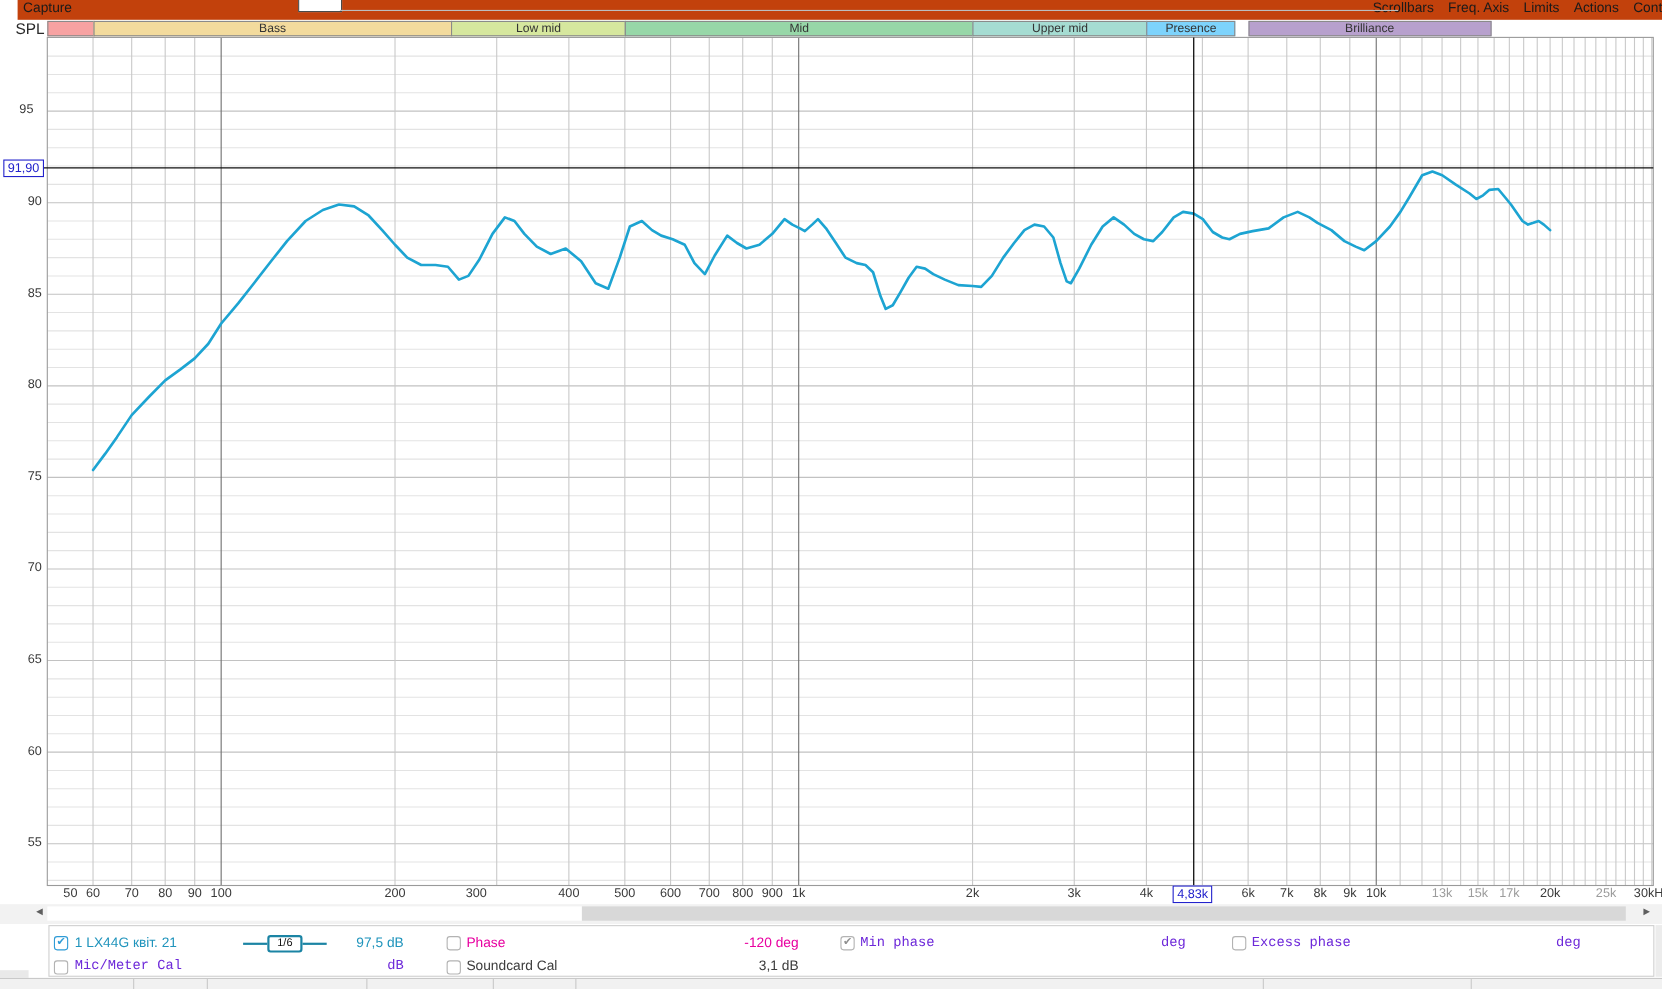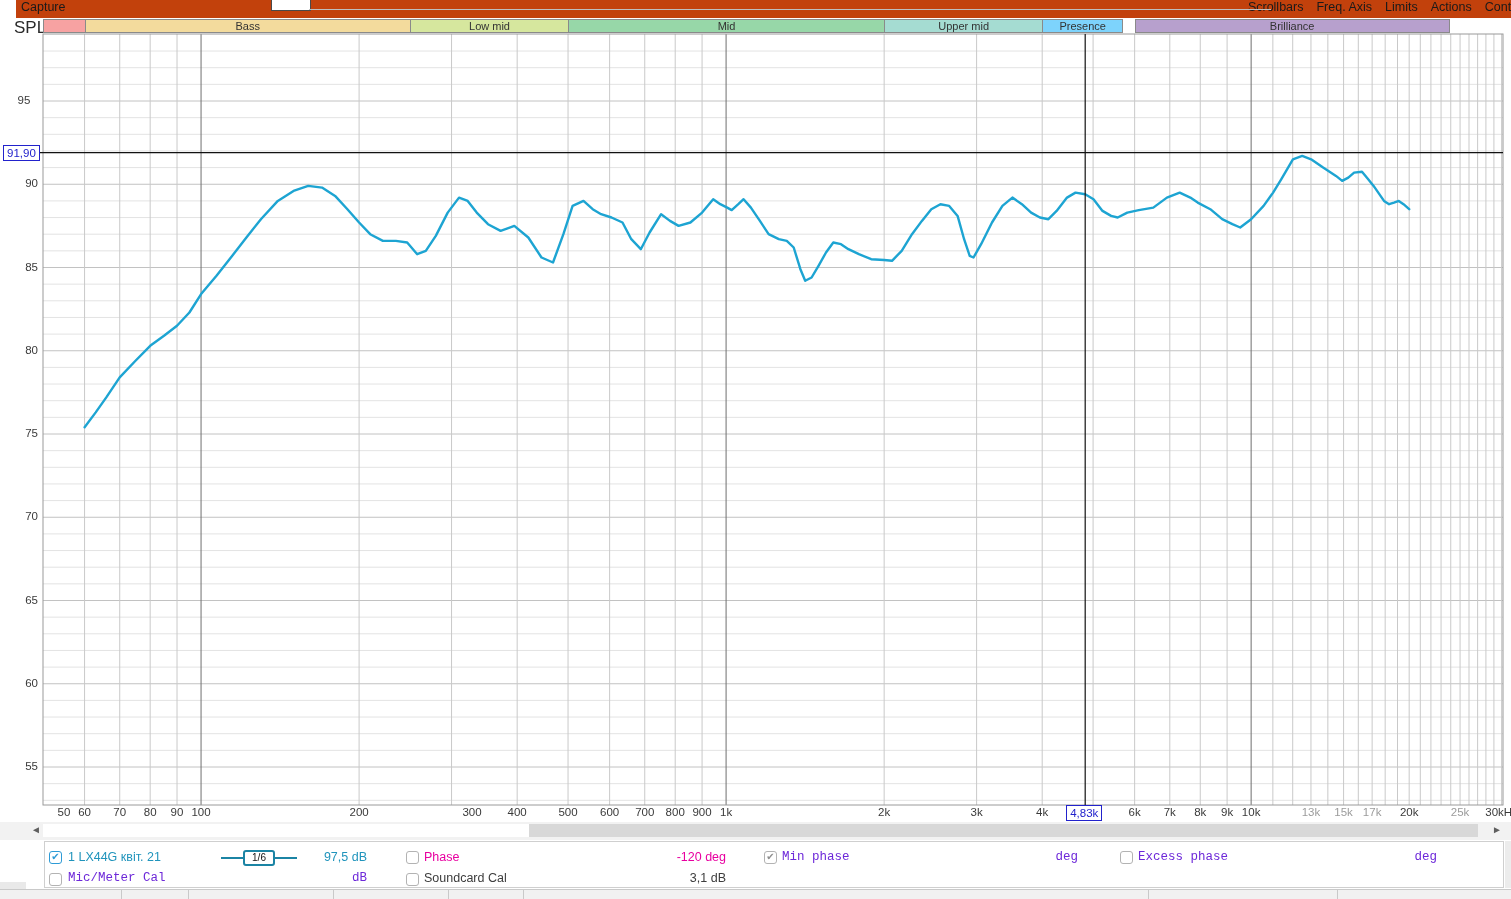--- a/index.html
+++ b/index.html
@@ -6,21 +6,21 @@
     background:#fff;font-family:"Liberation Sans",sans-serif;}
   .abs{position:absolute;}
   
   #menubar{position:absolute;left:16px;top:0;width:1511px;height:18px;background:#c2410c;}
   #menu-capture{position:absolute;left:5px;top:0;font-size:12.5px;color:#1a1a1a;cursor:default;}
   #menu-right{position:absolute;right:2px;top:0;display:flex;gap:13px;font-size:12.5px;color:#1a1a1a;white-space:nowrap;}
   #menu-right span{cursor:default;}
   #top-box{position:absolute;left:255px;top:-4px;width:38px;height:13px;background:#fff;border:1px solid #4a4a4a;}
   #top-line{position:absolute;left:293px;top:9px;width:962px;height:1px;background:#bdbdbd;}
   
-  #spl{position:absolute;left:14px;top:18px;font-size:17px;color:#2a2a2a;}
+  #spl{position:absolute;left:14px;top:18px;font-size:14px;color:#2a2a2a;}
   #bands{position:absolute;left:0;top:0;}
   .band{position:absolute;top:19px;height:14px;border:1px solid #8a8a8a;box-sizing:border-box;
     text-align:center;font-size:11px;color:#333;line-height:13px;overflow:hidden;white-space:nowrap;}
   .ylab{position:absolute;width:28px;text-align:right;font-size:11.5px;color:#3a3a3a;}
   .xlab{position:absolute;top:806px;transform:translateX(-50%);font-size:11.5px;color:#3a3a3a;white-space:nowrap;}
   .xlab.dim{color:#9c9c9c;}
   .cursorbox{position:absolute;background:#fff;border:1px solid #2222cc;color:#2222cc;
     font-size:11.5px;padding:0 3px;line-height:14px;z-index:5;}
   
   #scrollrow{position:absolute;left:0;top:822px;width:1511px;height:18px;background:#f2f2f2;}
@@ -63,21 +63,21 @@
 </div>
 
 <span id="spl">SPL</span>
 <div id="bands">
     <div class="band" style="left: 43px; width: 42.5733px; background: rgb(247, 162, 162);"></div>
     <div class="band" style="left: 84.5733px; width: 326.414px; background: rgb(243, 219, 157);">Bass</div>
     <div class="band" style="left: 409.987px; width: 159.053px; background: rgb(214, 231, 158);">Low mid</div>
     <div class="band" style="left: 568.04px; width: 317.106px; background: rgb(151, 215, 168);">Mid</div>
     <div class="band" style="left: 884.146px; width: 159.053px; background: rgb(165, 220, 210);">Upper mid</div>
     <div class="band" style="left: 1042.2px; width: 81px; background: #7dd3fc;">Presence</div>
-    <div class="band" style="left: 1134.65px; width: 315px; background: rgb(183, 160, 205);">Brilliance</div>
+    <div class="band" style="left: 1134.65px; width: 221px; background: rgb(183, 160, 205);">Brilliance</div>
   </div>
 
 <svg id="plot" style="position:absolute;left:0;top:0;" width="1511" height="845">
     <line x1="43" y1="800.3" x2="1503" y2="800.3" stroke="#e3e3e3" stroke-width="1"></line>
     <line x1="43" y1="783.65" x2="1503" y2="783.65" stroke="#e3e3e3" stroke-width="1"></line>
     <line x1="43" y1="750.3499999999999" x2="1503" y2="750.3499999999999" stroke="#e3e3e3" stroke-width="1"></line>
     <line x1="43" y1="733.6999999999999" x2="1503" y2="733.6999999999999" stroke="#e3e3e3" stroke-width="1"></line>
     <line x1="43" y1="717.05" x2="1503" y2="717.05" stroke="#e3e3e3" stroke-width="1"></line>
     <line x1="43" y1="700.4" x2="1503" y2="700.4" stroke="#e3e3e3" stroke-width="1"></line>
     <line x1="43" y1="667.0999999999999" x2="1503" y2="667.0999999999999" stroke="#e3e3e3" stroke-width="1"></line>
@@ -181,21 +181,21 @@
     <div class="ylab" style="left: 10px; top: 760px;">55</div>
   </div>
 <div id="xlabels">
     <div class="xlab" style="left: 43px; margin-left: 21px;">50</div>
     <div class="xlab" style="left: 84.5733px;">60</div>
     <div class="xlab" style="left: 119.723px;">70</div>
     <div class="xlab" style="left: 150.171px;">80</div>
     <div class="xlab" style="left: 177.028px;">90</div>
     <div class="xlab" style="left: 201.053px;">100</div>
     <div class="xlab" style="left: 359.106px;">200</div>
-    <div class="xlab" style="left: 472px;">300</div>
+    <div class="xlab" style="left: 433px;">300</div>
     <div class="xlab" style="left: 517.158px;">400</div>
     <div class="xlab" style="left: 568.04px;">500</div>
     <div class="xlab" style="left: 609.613px;">600</div>
     <div class="xlab" style="left: 644.763px;">700</div>
     <div class="xlab" style="left: 675.211px;">800</div>
     <div class="xlab" style="left: 702.068px;">900</div>
     <div class="xlab" style="left: 726.093px;">1k</div>
     <div class="xlab" style="left: 884.146px;">2k</div>
     <div class="xlab" style="left: 976.601px;">3k</div>
     <div class="xlab" style="left: 1042.2px;">4k</div>

